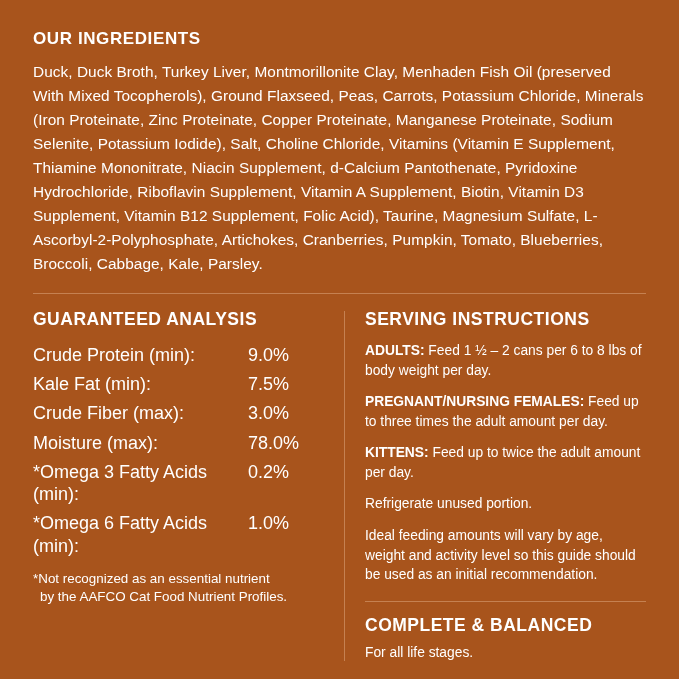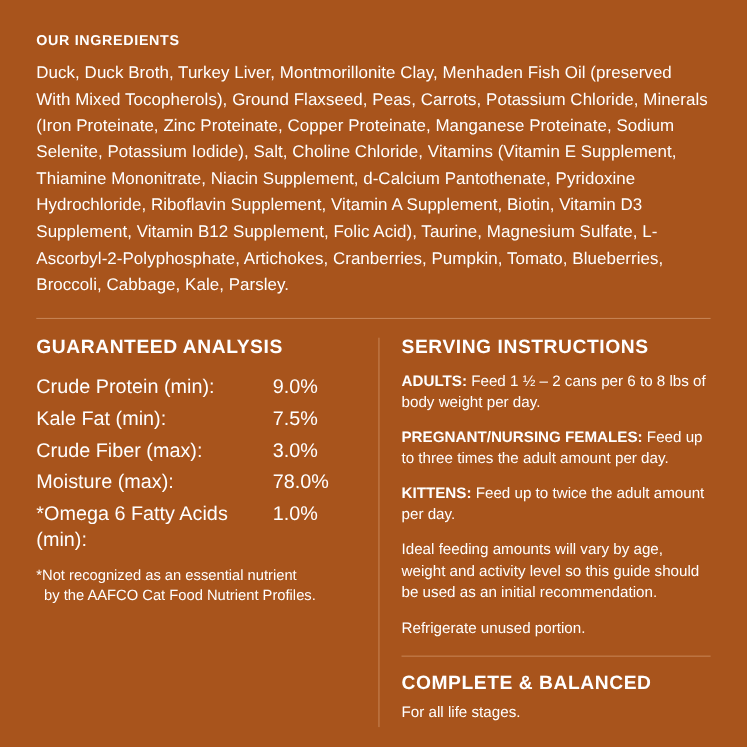--- a/index.html
+++ b/index.html
@@ -16,21 +16,21 @@
   }
   .label {
     box-sizing: border-box;
     width: 679px;
     height: 679px;
     padding: 30px 33px 10px 33px;
     display: flex;
     flex-direction: column;
   }
   .section-heading {
-    font-size: 13px;
+    font-size: 17px;
     font-weight: bold;
     letter-spacing: 0.6px;
     margin: 0 0 11px 0;
     line-height: 1.1;
   }
   .ingredients-body {
     font-size: 15.4px;
     line-height: 1.56;
     letter-spacing: 0.05px;
     margin: 0;
@@ -148,20 +148,24 @@
         </tr>
         <tr>
           <td>Crude Fiber (max):</td>
           <td class="val">3.0%</td>
         </tr>
         <tr>
           <td>Moisture (max):</td>
           <td class="val">78.0%</td>
         </tr>
         <tr>
+          <td>*Omega 3 Fatty Acids (min):</td>
+          <td class="val">0.2%</td>
+        </tr>
+        <tr>
           <td>*Omega 6 Fatty Acids (min):</td>
           <td class="val">1.0%</td>
         </tr>
       </tbody>
         </table>
       <p class="note">
         <span>*Not recognized as an essential nutrient</span>
         <span class="indent">by the AAFCO Cat Food Nutrient Profiles.</span>
       </p>
     </div>
@@ -176,23 +180,23 @@
       </p>
 
       <p class="serving-p">
         <span class="bold">PREGNANT/NURSING FEMALES:</span><span> Feed up to three times the adult amount per day.</span>
       </p>
 
       <p class="serving-p">
         <span class="bold">KITTENS:</span><span> Feed up to twice the adult amount per day.</span>
       </p>
 
+      <p class="serving-p">Refrigerate unused portion.</p>
+
       <p class="serving-p">Ideal feeding amounts will vary by age, weight and activity level so this guide should be used as an initial recommendation.</p>
-
-      <p class="serving-p">Refrigerate unused portion.</p>
 
       <div class="cb-divider"></div>
 
       <h2 class="cb-heading">COMPLETE &amp; BALANCED</h2>
       <p class="cb-sub">For all life stages.</p>
     </div>
 
   </div>
 
 </div>

